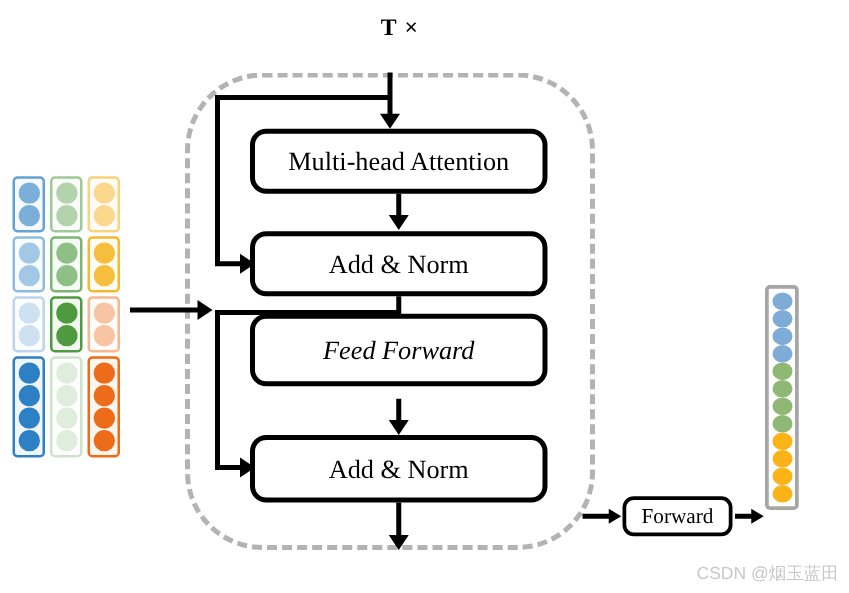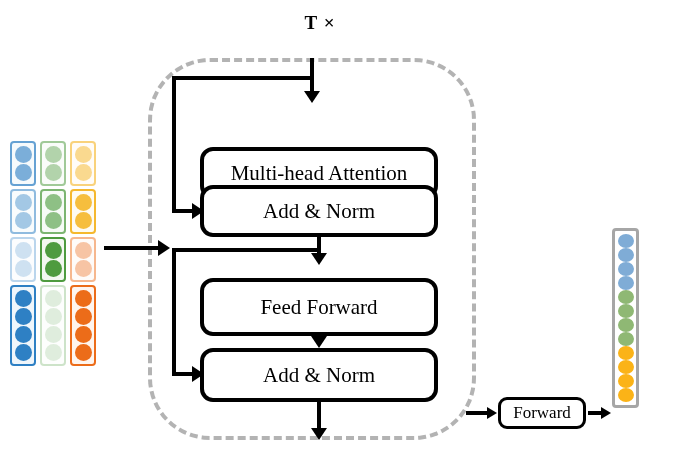--- a/index.html
+++ b/index.html
@@ -50,23 +50,23 @@
     border-radius: 13px;
     background: #ffffff;
     display: flex;
     align-items: center;
     justify-content: center;
     font-size: 21px;
     color: #000000;
     font-family: "Liberation Serif", "DejaVu Serif", serif;
     white-space: nowrap;
   }
-  #box-mha       { left: 200px; top: 103px; width: 238px; height: 52px; margin-top: 44px; }
+  #box-mha       { left: 200px; top: 103px; width: 238px; height: 52px; }
   #box-addnorm-1 { left: 200px; top: 185px; width: 238px; height: 52px; }
-  #box-ff        { left: 200px; top: 278px; width: 238px; height: 58px; }
+  #box-ff        { left: 200px; top: 251px; width: 238px; height: 58px; font-style: italic; }
   #box-addnorm-2 { left: 200px; top: 348px; width: 238px; height: 54px; }
 
   #box-flatten {
     position: absolute;
     left: 498px;
     top: 397px;
     width: 88px;
     height: 32px;
     box-sizing: border-box;
     border: 3px solid #000000;
@@ -299,14 +299,15 @@
       <div class="out-dot" style="background-color: rgb(143, 184, 116);"></div>
       <div class="out-dot" style="background-color: rgb(143, 184, 116);"></div>
       <div class="out-dot" style="background-color: rgb(143, 184, 116);"></div>
       <div class="out-dot" style="background-color: rgb(143, 184, 116);"></div>
       <div class="out-dot" style="background-color: rgb(251, 179, 23);"></div>
       <div class="out-dot" style="background-color: rgb(251, 179, 23);"></div>
       <div class="out-dot" style="background-color: rgb(251, 179, 23);"></div>
       <div class="out-dot" style="background-color: rgb(251, 179, 23);"></div>
     </div>
 
+  <div id="watermark">CSDN @烟玉蓝田</div>
 
 </div>
 
 </body></html>

